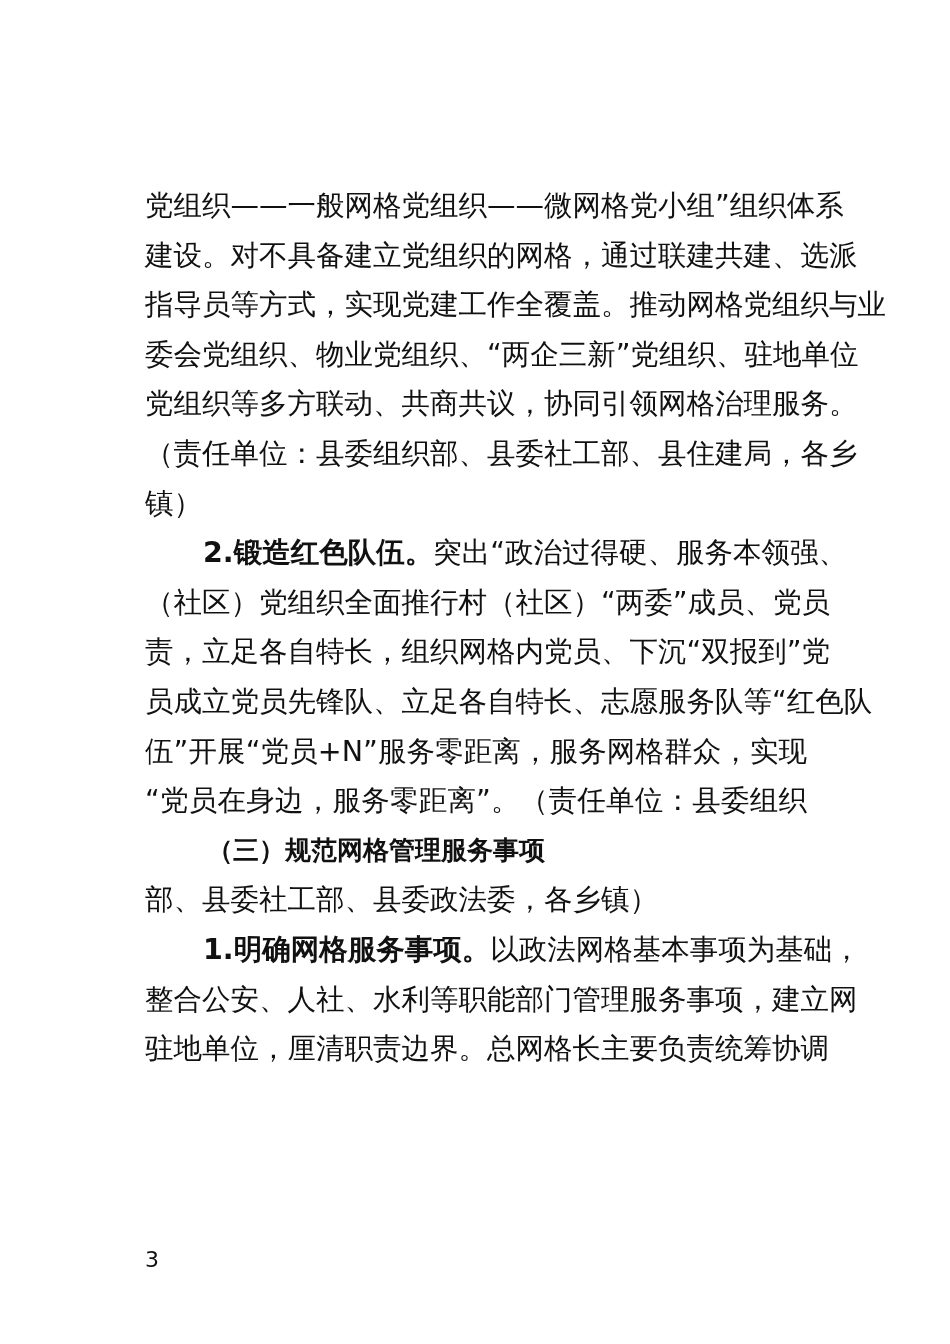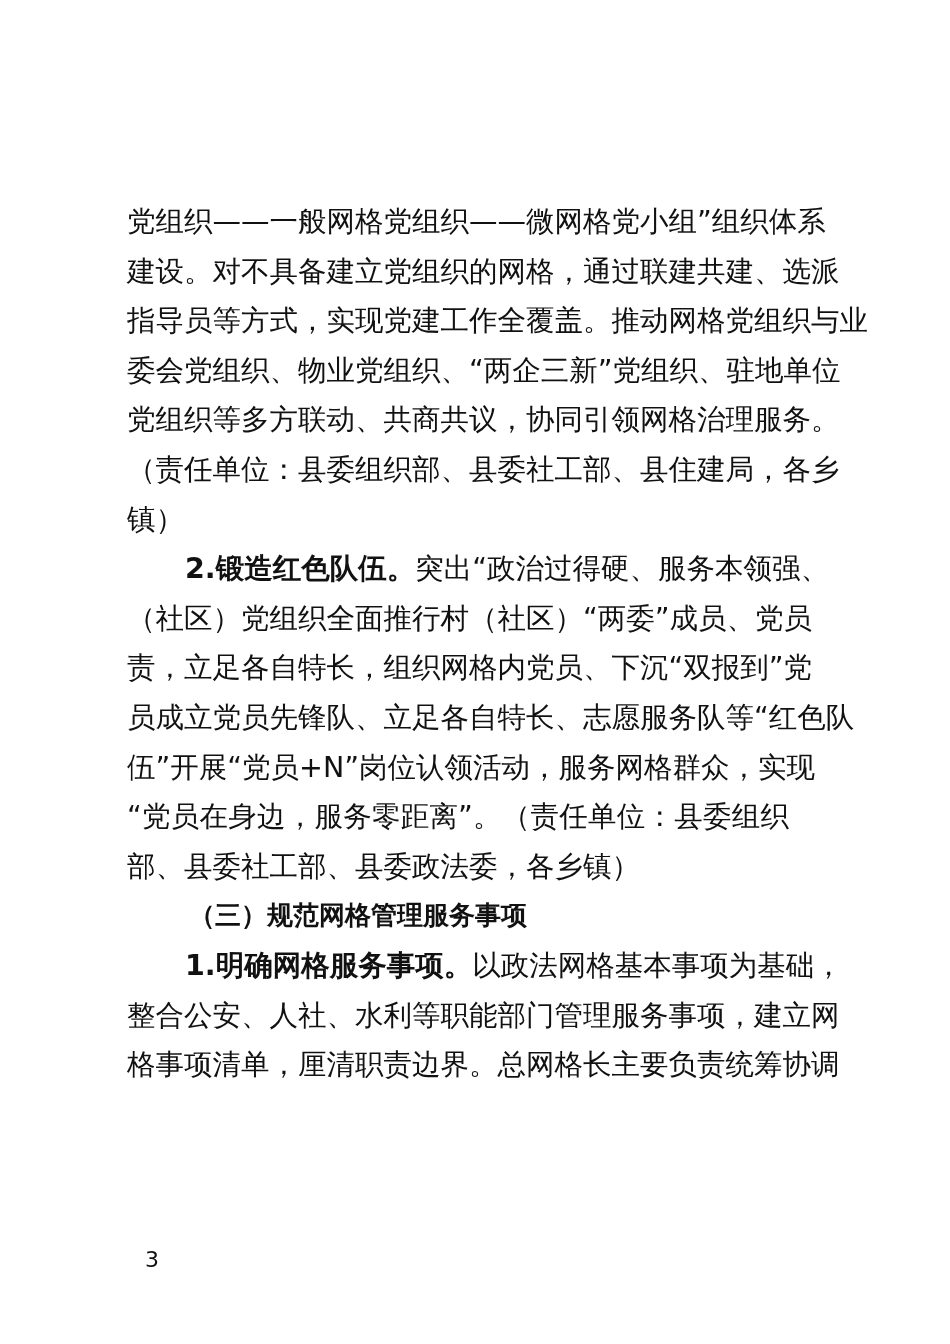--- a/index.html
+++ b/index.html
@@ -1,18 +1,18 @@
 <!DOCTYPE html>
 <html><head>
 <meta charset="utf-8">
 <style>
   html, body { margin:0; padding:0; background:#ffffff; }
   body { width:950px; height:1344px; position:relative; overflow:hidden;
          font-family:"DejaVu Sans", "Liberation Sans", sans-serif; color:#111; }
-  .page { position:absolute; left:127px; top:181px; width:662px;margin-top:16px; }
+  .page { position:absolute; left:145px; top:181px; width:662px; }
   .line { height:49.6px; line-height:49.6px; font-size:28.5px; white-space:nowrap;
           text-align:justify; text-align-last:justify; letter-spacing:0; }
   .line.last { text-align-last:left;font-family:Liberation Serif, serif; }
   .indent { padding-left:58px; }
   .indent-head { padding-left:62px; }
   .bold { font-weight:bold; }
   .head { font-weight:bold; font-size:26px; }
   .pnum { position:absolute; left:145px; top:1247px; font-size:22px; color:#111; }
 </style>
 </head>
@@ -27,26 +27,26 @@
   <div class="line last">党组织等多方联动、共商共议，协同引领网格治理服务。</div>
   <div class="line">（责任单位：县委组织部、县委社工部、县住建局，各乡</div>
   <div class="line last">镇）</div>
 
   <div class="line indent">
     <span class="bold">2.锻造红色队伍。</span><span>突出“政治过得硬、服务本领强、</span>
   </div>
   <div class="line">（社区）党组织全面推行村（社区）“两委”成员、党员</div>
   <div class="line">责，立足各自特长，组织网格内党员、下沉“双报到”党</div>
   <div class="line">员成立党员先锋队、立足各自特长、志愿服务队等“红色队</div>
-  <div class="line">伍”开展“党员+N”岗位认领活动，服务网格群众，实现</div>
+  <div class="line">伍”开展“党员+N”服务零距离，服务网格群众，实现</div>
   <div class="line">“党员在身边，服务零距离”。（责任单位：县委组织</div>
+  <div class="line last indent-head head">（三）规范网格管理服务事项</div>
+
   <div class="line last">部、县委社工部、县委政法委，各乡镇）</div>
-
-  <div class="line last indent-head head">（三）规范网格管理服务事项</div>
 
   <div class="line indent">
     <span class="bold">1.明确网格服务事项。</span><span>以政法网格基本事项为基础，</span>
   </div>
   <div class="line">整合公安、人社、水利等职能部门管理服务事项，建立网</div>
-  <div class="line">格事项清单，厘清职责边界。总网格长主要负责统筹协调</div>
+  <div class="line">驻地单位，厘清职责边界。总网格长主要负责统筹协调</div>
 </div>
 
 <div class="pnum">3</div>
 
 </body></html>

